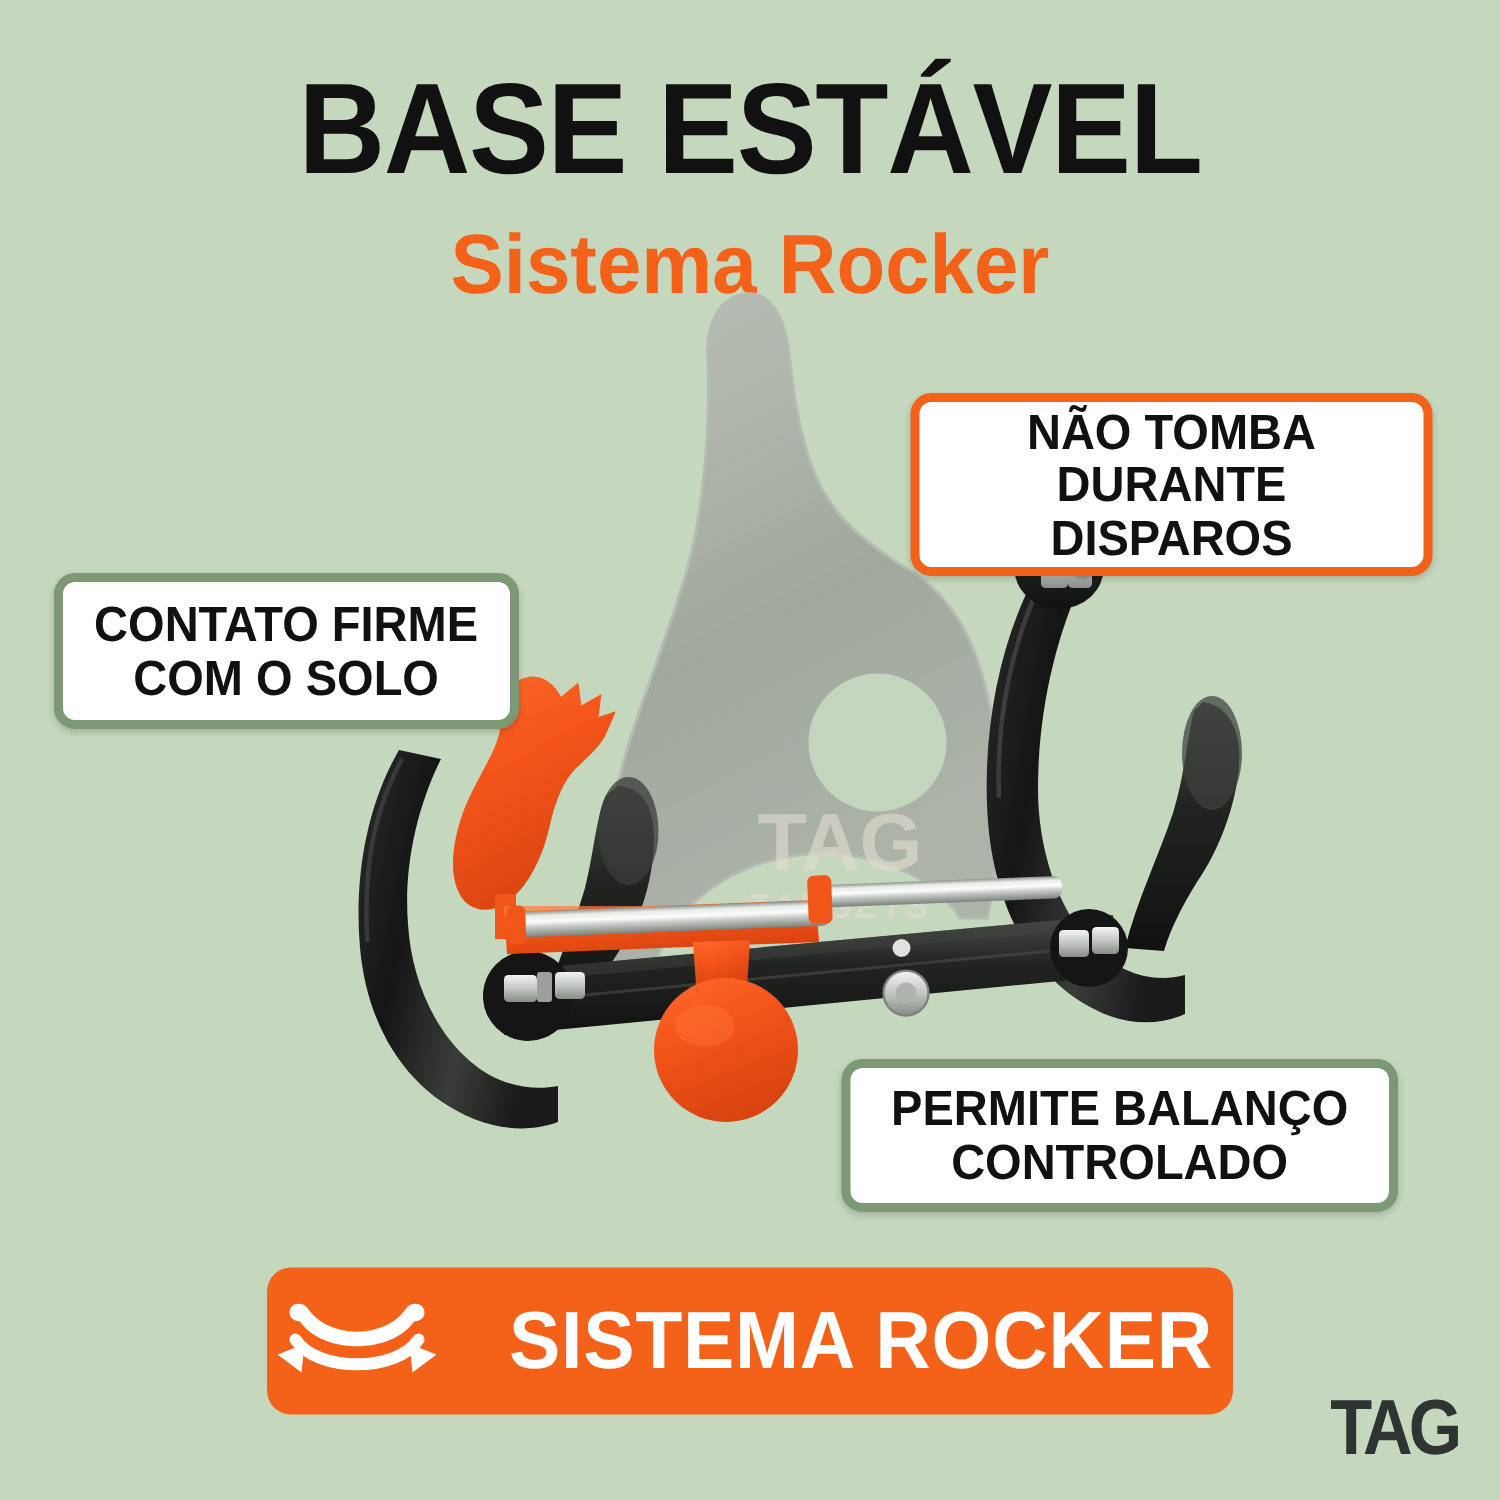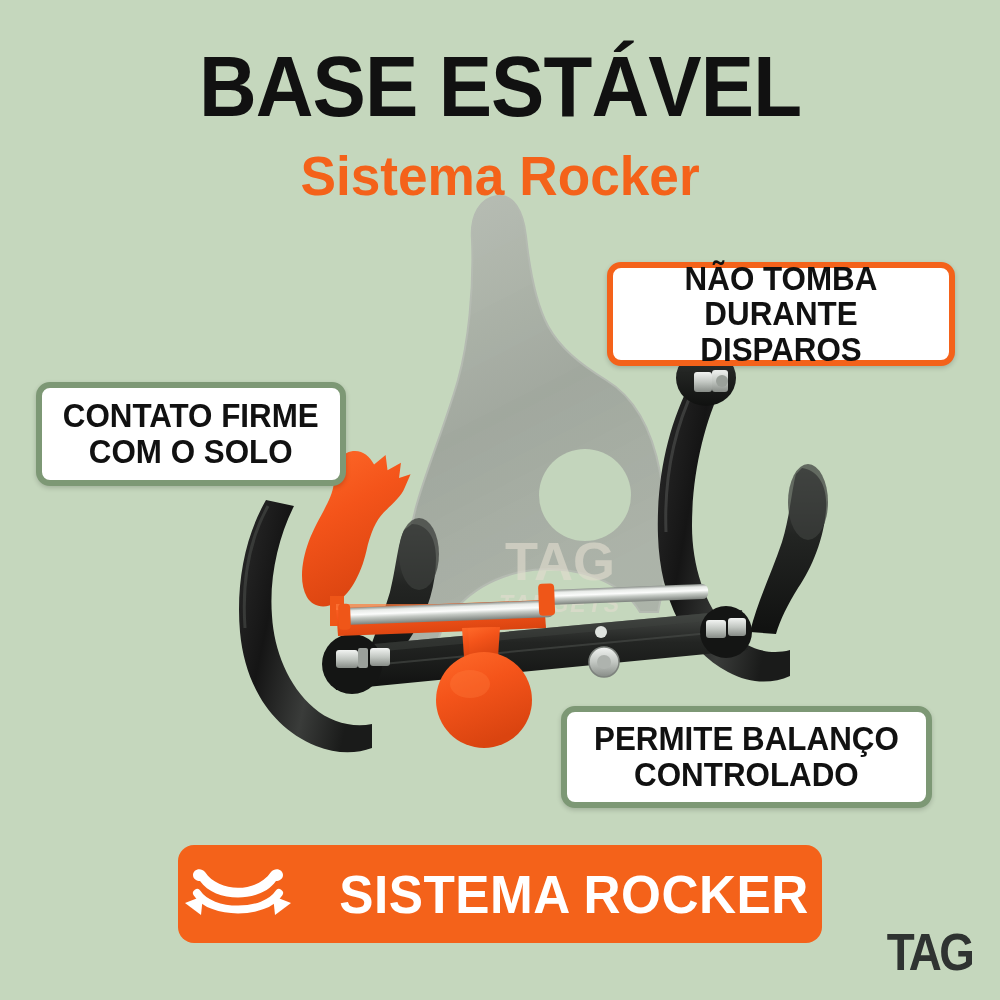--- a/index.html
+++ b/index.html
@@ -74,21 +74,21 @@
     z-index: 40;
     padding: 6px 12px;
   }
   .callout span { display: block; transform: scaleX(0.95); }
 
   .callout-orange { border: 6px solid #f4621a; }
   .callout-green  { border: 6px solid #7d9875; }
 
   #callout-nao-tomba {
     left: 607px; top: 262px;
-    width: 348px; height: 104px;
+    width: 348px; height: 122px;
     font-size: 33px;
   }
 
   #callout-contato {
     left: 36px; top: 382px;
     width: 310px; height: 104px;
     font-size: 33px;
   }
 
   #callout-balanco {

